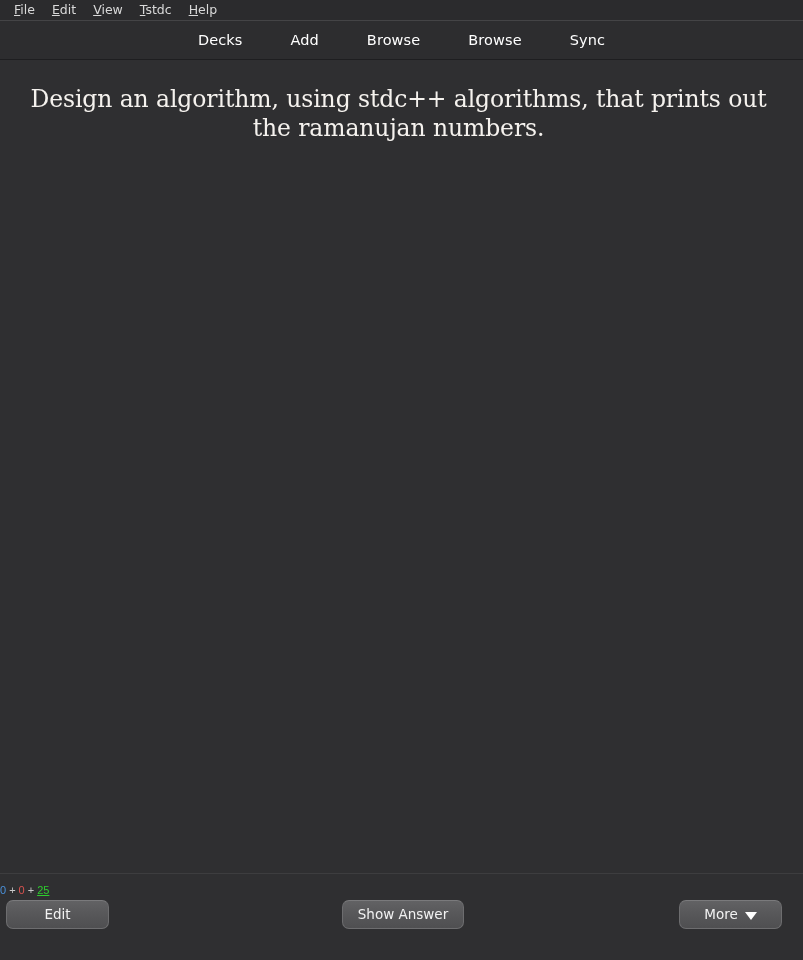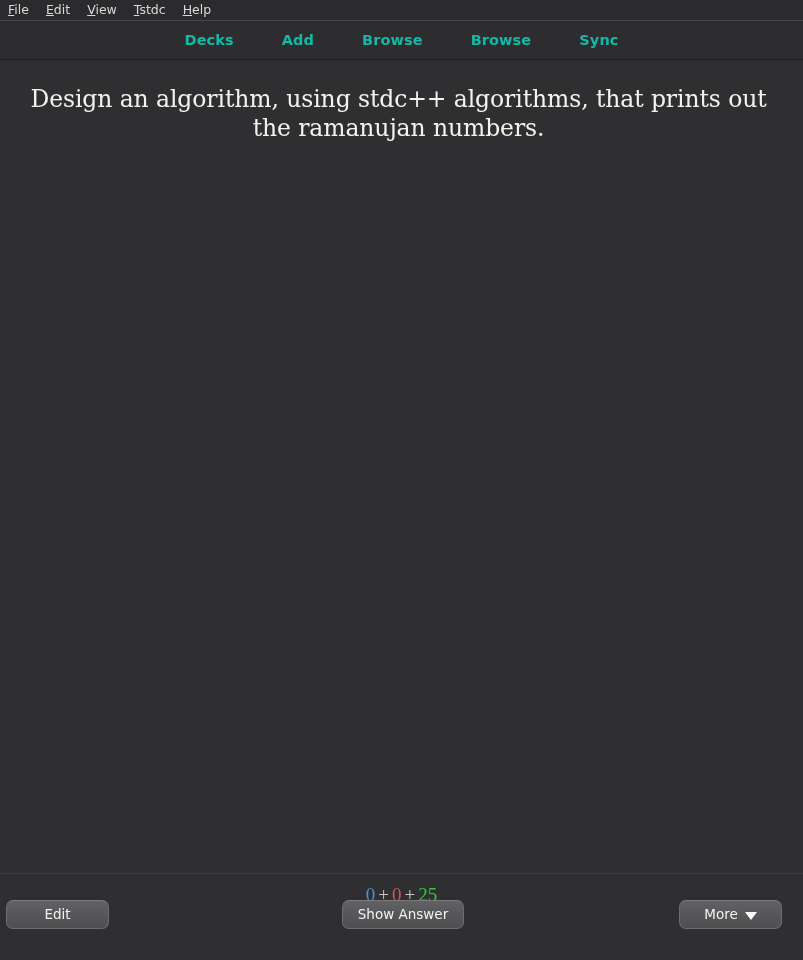--- a/index.html
+++ b/index.html
@@ -16,20 +16,21 @@
     -webkit-font-smoothing: antialiased;
   }
 
   
   .menubar {
     height: 21px;
     background: #2b2b2d;
     border-bottom: 1px solid #444446;
     display: flex;
     align-items: center;
+    padding-left: 6px;
     box-sizing: border-box;
   }
   .menu-item {
     color: #d9d9d9;
     font-size: 12.5px;
     line-height: 1;
     padding: 2px 9px 2px 8px;
     cursor: default;
     white-space: nowrap;
     font-family: "DejaVu Sans", sans-serif;
@@ -43,23 +44,23 @@
     height: 39px;
     background: #2d2d2f;
     border-bottom: 1px solid #1e1e20;
     display: flex;
     align-items: center;
     justify-content: center;
     gap: 0px;
     box-sizing: border-box;
   }
   .nav-link {
-    color: #14b8a6;
+    color: #ffffff;
     font-size: 14.5px;
-    font-weight: bold;
+    font-weight: normal;
     padding: 5px 24px;
     cursor: pointer;
     white-space: nowrap;
     letter-spacing: 0.1px;
   }
 
   
   .card-area {
     position: absolute;
     top: 61px;
@@ -89,23 +90,22 @@
     height: 87px;
     background: #2f2f31;
     border-top: 1px solid #3d3d3f;
     box-sizing: border-box;
   }
   .counts {
     position: absolute;
     top: 11px;
     left: 0;
     right: 0;
-    text-align: center;
-    font-size: 19px;
-    font-family: Liberation Serif, serif;
+    font-size: 11px;
+    font-family: Liberation Sans, sans-serif;
     line-height: 1;
   }
   .counts span { display: inline; }
   .count-new   { color: #4a90d9; }
   .count-learn { color: #d9534f; }
   .count-due   { color: #2ecc2e; text-decoration: underline; }
   .count-sep   { color: #c8c8c8; padding: 0 3px; }
 
   .btn {
     position: absolute;

